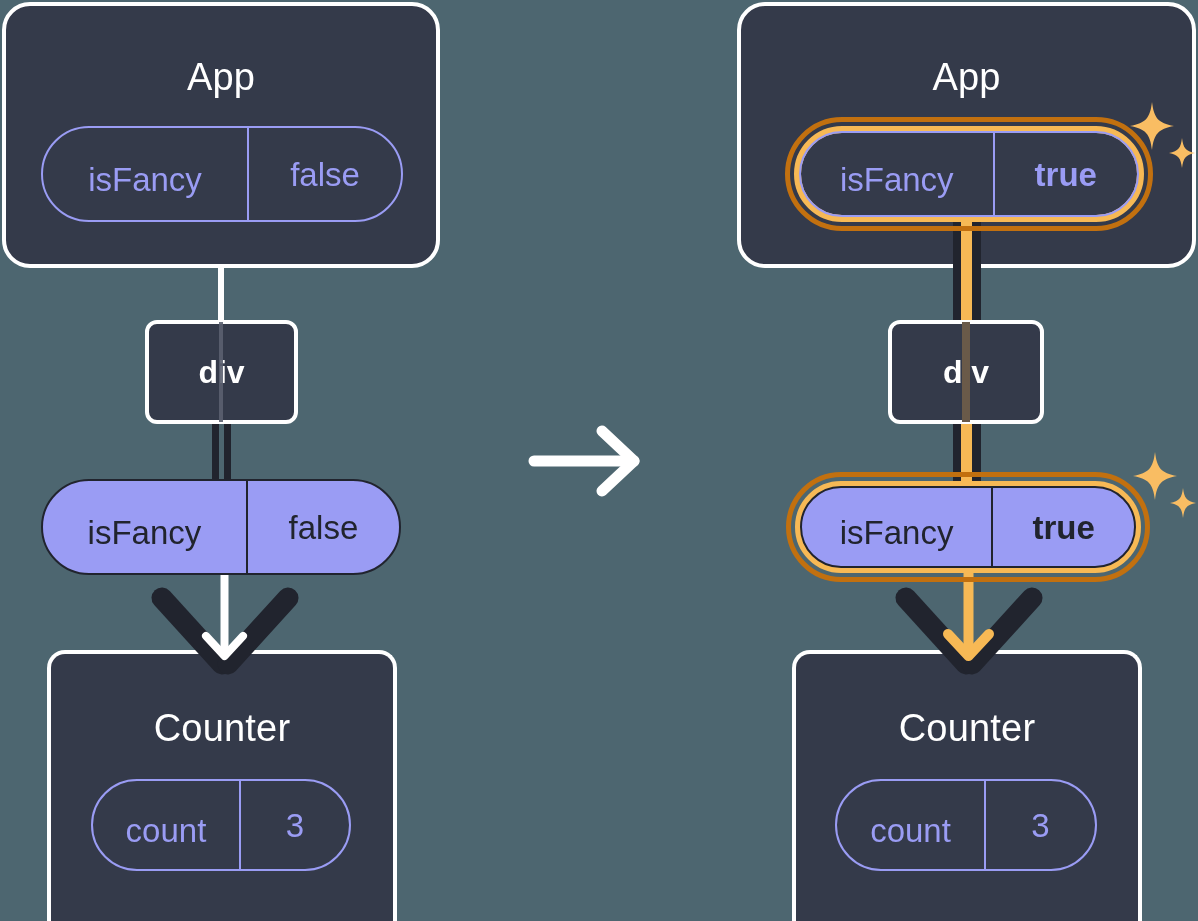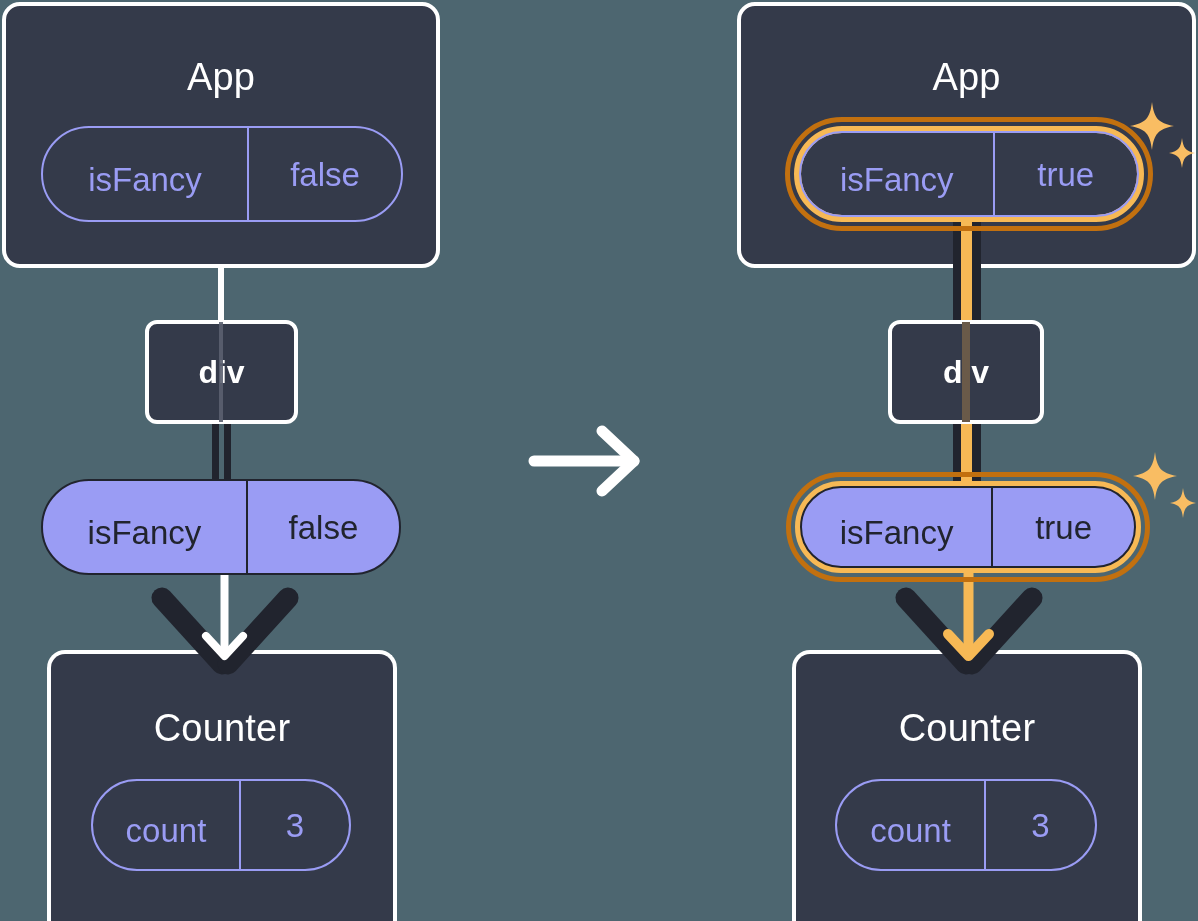--- a/index.html
+++ b/index.html
@@ -21,21 +21,21 @@
     left: 0; top: 0;
     width: 1198px;
     height: 921px;
   }
 
   
   .comp-box {
     position: absolute;
     background: #343a4a;
     border: 4px solid #ffffff;
-    border-radius: 18px;
+    border-radius: 28px;
     box-sizing: border-box;
   }
   .comp-title {
     position: absolute;
     left: 0;
     width: 100%;
     text-align: center;
     color: #ffffff;
     font-size: 38px;
     font-weight: 400;
@@ -106,21 +106,21 @@
   }
   .ring::after {
     content: "";
     position: absolute;
     left: 4px; top: 4px; right: 4px; bottom: 4px;
     border-radius: 999px;
     border: 7px solid #f7b955;
     box-sizing: border-box;
   }
 
-  .bold-val { font-weight: 400; }
+  .bold-val { font-weight: 700; }
 
   
   .line {
     position: absolute;
     box-sizing: border-box;
   }
   .line.white-thin { background: #ffffff; }
   .line.dark-pair  { background: #21242e; }
   .line.amber-core { background: #f7b955; }
 

